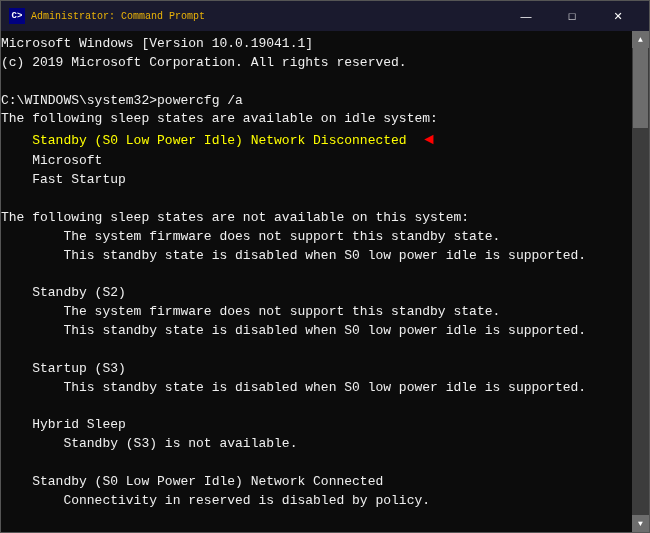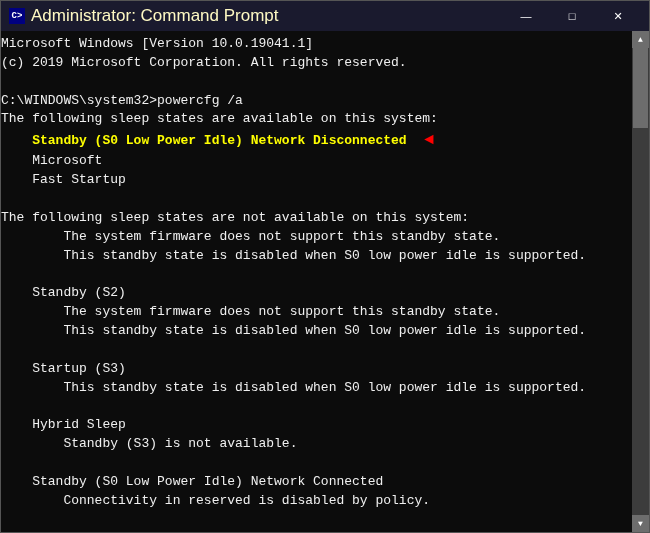--- a/index.html
+++ b/index.html
@@ -26,23 +26,23 @@
       background: #1a1a2e;
       height: 30px;
       display: flex;
       align-items: center;
       padding: 0 8px;
       flex-shrink: 0;
       gap: 6px;
     }
 
     .title-bar-text {
-      color: #fef9c3;
-      font-size: 17px;
-      font-family: Liberation Sans, sans-serif;
+      color: #eab308;
+      font-size: 10px;
+      font-family: Liberation Mono, monospace;
       flex: 1;
     }
 
     .title-bar-buttons {
       display: flex;
       gap: 0;
     }
 
     .tb-btn {
       width: 46px;
@@ -105,21 +105,21 @@
     .sb-thumb {
       position: absolute;
       top: 0;
       left: 1px;
       right: 1px;
       height: 80px;
       background: #6d6d6d;
     }
 
     
-    .yellow { color: #ffff00; font-weight: bold; }
+    .yellow { color: #ffff00; }
     .white { color: #f0f0f0; }
     .line { display: block; white-space: pre; }
 
     .red-arrow {
       color: #ff0000;
       font-size: 16px;
       margin-left: 8px;
       vertical-align: middle;
     }
 
@@ -155,21 +155,21 @@
       <div class="tb-btn close">✕</div>
     </div>
   </div>
 
   <div class="content-area">
     <div class="terminal">
       <span class="line white">Microsoft Windows [Version 10.0.19041.1]</span>
       <span class="line white">(c) 2019 Microsoft Corporation. All rights reserved.</span>
       <span class="line">&nbsp;</span>
       <span class="line white">C:\WINDOWS\system32&gt;powercfg /a</span>
-      <span class="line white">The following sleep states are available on this system:</span>
+      <span class="line white">The following sleep states are available on idle system:</span>
       <span class="line"><span class="yellow">    Standby (S0 Low Power Idle) Network Disconnected</span><span class="red-arrow"> ◄</span></span>
       <span class="line white">    Microsoft</span>
       <span class="line white">    Fast Startup</span>
       <span class="line">&nbsp;</span>
       <span class="line white">The following sleep states are not available on this system:</span>
       <span class="line white">        The system firmware does not support this standby state.</span>
       <span class="line white">        This standby state is disabled when S0 low power idle is supported.</span>
       <span class="line">&nbsp;</span>
       <span class="line white">    Standby (S2)</span>
       <span class="line white">        The system firmware does not support this standby state.</span>

